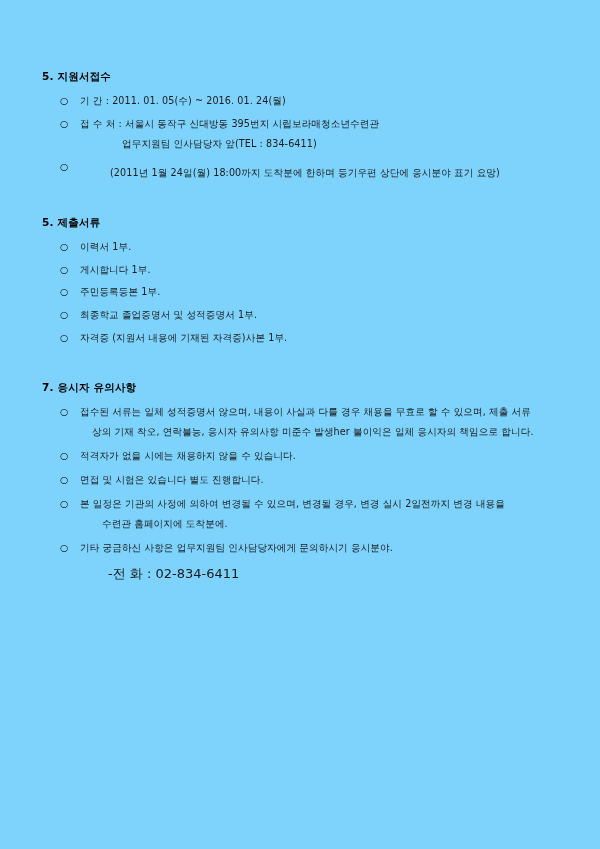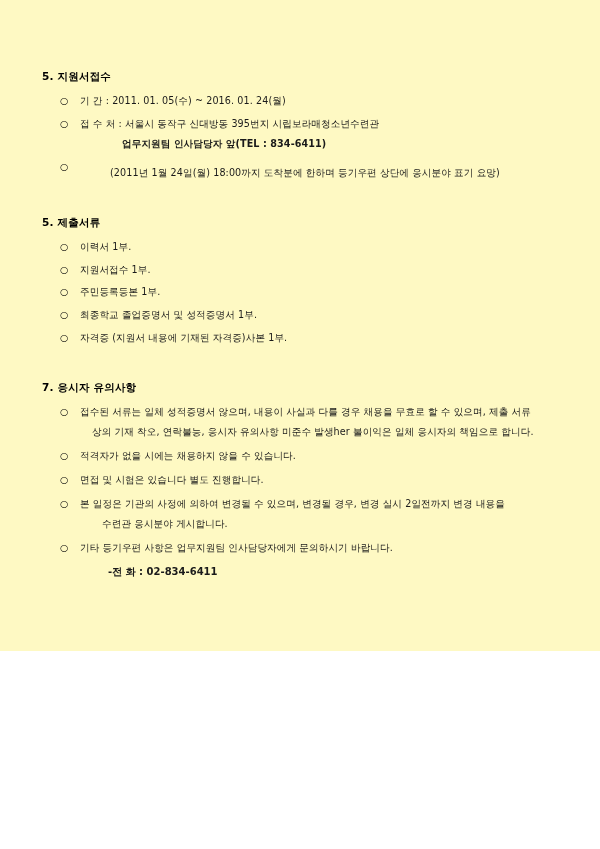--- a/index.html
+++ b/index.html
@@ -11,23 +11,23 @@
     width: 600px;
     height: 849px;
     font-family: "DejaVu Sans", "Liberation Sans", sans-serif;
     color: #1a1a1a;
     position: relative;
     overflow: hidden;
   }
   .page {
     box-sizing: border-box;
     width: 600px;
-    height: 651px;
+    height: 849px;
     padding: 70px 42px 40px 42px;
-    background: #fef9c3;
+    background: #7dd3fc;
   }
   .section {
     margin-bottom: 22px;
   }
   .section-title {
     font-size: 10.5px;
     font-weight: bold;
     color: #000000;
     margin: 0 0 10px 0;
     letter-spacing: 0.2px;
@@ -58,31 +58,30 @@
   }
   .item-text {
     display: block;
     letter-spacing: 0.1px;
   }
   .cont {
     display: block;
     margin-top: 6px;
     letter-spacing: 0.1px;
   }
-  .cont-indent-1 { padding-left: 42px; font-weight: bold; }
+  .cont-indent-1 { padding-left: 42px; }
   .cont-indent-2 { padding-left: 30px; }
   .cont-indent-3 { padding-left: 12px; }
   .cont-indent-4 { padding-left: 22px; }
   .no-bullet-line {
     display: block;
-    font-size: 10px;
+    font-size: 13px;
     line-height: 1.45;
     margin: 6px 0 13px 0;
     padding-left: 66px;
-    font-weight: bold;
   }
   .spacer-lg { height: 14px; }
   .section-7 .item { margin-bottom: 10px; }
 </style>
 </head>
 <body>
 
 <div class="page">
 
   <div class="section">
@@ -117,21 +116,21 @@
     <ul class="items">
       <li class="item">
         <span class="bullet">○</span>
         <span class="item-body">
           <span class="item-text">이력서 1부.</span>
         </span>
       </li>
       <li class="item">
         <span class="bullet">○</span>
         <span class="item-body">
-          <span class="item-text">지원서접수 1부.</span>
+          <span class="item-text">게시합니다 1부.</span>
         </span>
       </li>
       <li class="item">
         <span class="bullet">○</span>
         <span class="item-body">
           <span class="item-text">주민등록등본 1부.</span>
         </span>
       </li>
       <li class="item">
         <span class="bullet">○</span>
@@ -169,26 +168,26 @@
       <li class="item">
         <span class="bullet">○</span>
         <span class="item-body">
           <span class="item-text">면접  및  시험은  있습니다  별도  진행합니다.</span>
         </span>
       </li>
       <li class="item">
         <span class="bullet">○</span>
         <span class="item-body">
           <span class="item-text">본  일정은  기관의  사정에  의하여  변경될  수  있으며, 변경될  경우, 변경  실시 2일전까지  변경  내용을</span>
-          <span class="cont cont-indent-4">수련관  응시분야  게시합니다.</span>
+          <span class="cont cont-indent-4">수련관  홈페이지에  도착분에.</span>
         </span>
       </li>
       <li class="item">
         <span class="bullet">○</span>
         <span class="item-body">
-          <span class="item-text">기타  등기우편  사항은  업무지원팀  인사담당자에게  문의하시기  바랍니다.</span>
+          <span class="item-text">기타  궁금하신  사항은  업무지원팀  인사담당자에게  문의하시기  응시분야.</span>
         </span>
       </li>
     </ul>
     <div class="no-bullet-line">-전  화 : 02-834-6411</div>
   </div>
 
 </div>
 
 </body></html>

